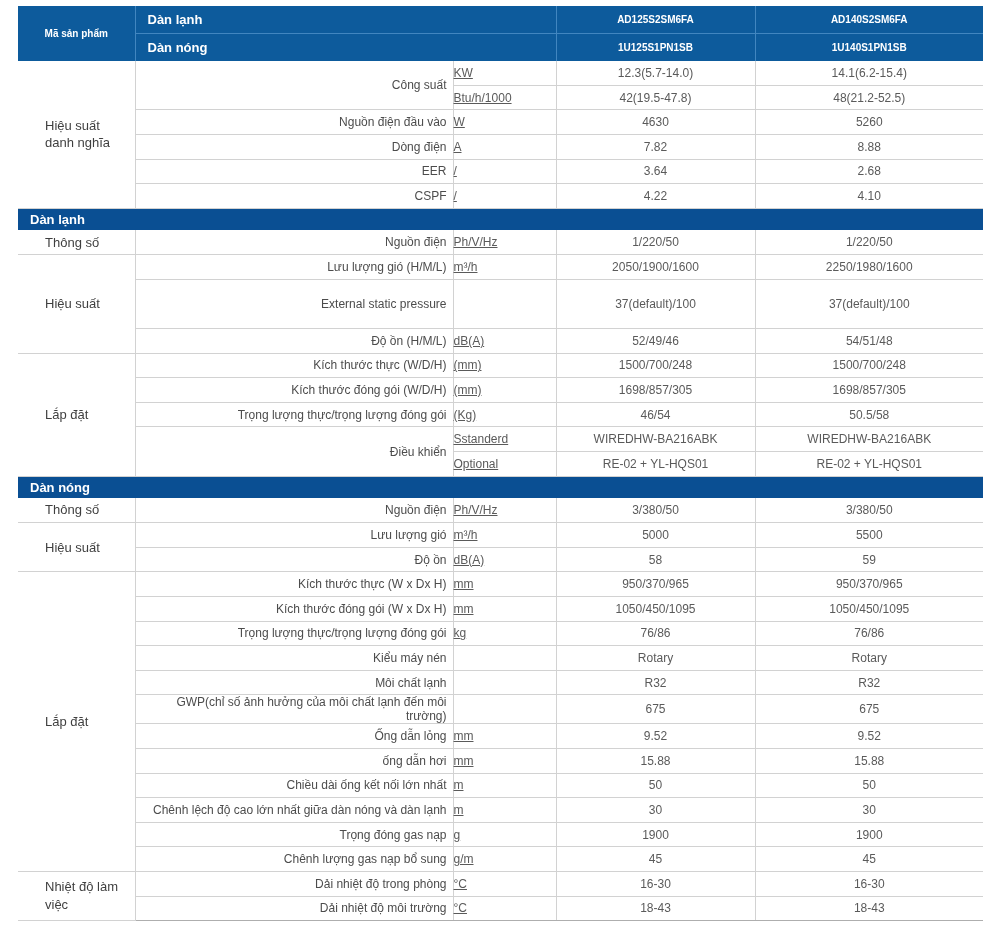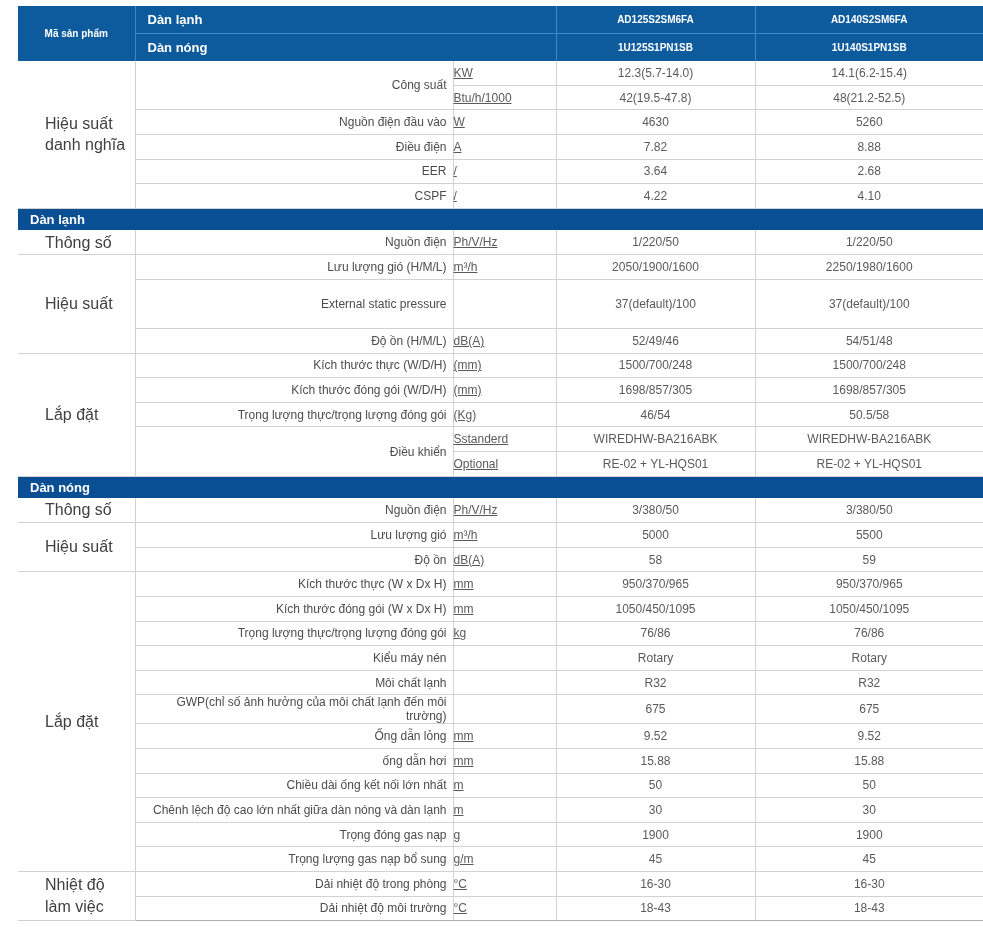--- a/index.html
+++ b/index.html
@@ -35,21 +35,21 @@
   tr.band-row{height:22px;}
   td.band{
     background:var(--band-blue);color:#ffffff;font-weight:bold;
     font-size:13px;padding-left:12px;
   }
   
   tbody tr{height:24.6px;}
   tbody tr.tall{height:49px;}
   td.group{
     text-align:left;padding-left:27px;padding-right:6px;color:var(--text-group);
-    font-size:16px;border-right:1px solid var(--grid-line);
+    font-size:13px;border-right:1px solid var(--grid-line);
     border-bottom:1px solid var(--grid-line);line-height:1.35;
   }
   td.label{
     text-align:right;padding-left:9px;padding-right:6px;color:var(--text-label);
     border-right:1px solid var(--grid-line);border-bottom:1px solid var(--grid-line);
   }
   td.unit{
     color:var(--text-value);
     border-right:1px solid var(--grid-line);border-bottom:1px solid var(--grid-line);text-decoration:underline;
   }
@@ -97,21 +97,21 @@
         <td class="val v1">42(19.5-47.8)</td>
         <td class="val">48(21.2-52.5)</td>
       </tr>
       <tr>
         <td class="label">Nguồn điện đầu vào</td>
         <td class="unit">W</td>
         <td class="val v1">4630</td>
         <td class="val">5260</td>
       </tr>
       <tr>
-        <td class="label">Điều điện</td>
+        <td class="label">Dòng điện</td>
         <td class="unit">A</td>
         <td class="val v1">7.82</td>
         <td class="val">8.88</td>
       </tr>
       <tr>
         <td class="label">EER</td>
         <td class="unit">/</td>
         <td class="val v1">3.64</td>
         <td class="val">2.68</td>
       </tr>
@@ -264,21 +264,21 @@
         <td class="val v1">30</td>
         <td class="val">30</td>
       </tr>
       <tr>
         <td class="label">Trọng đóng gas nạp</td>
         <td class="unit">g</td>
         <td class="val v1">1900</td>
         <td class="val">1900</td>
       </tr>
       <tr>
-        <td class="label">Trọng lượng gas nạp bổ sung</td>
+        <td class="label">Chênh lượng gas nạp bổ sung</td>
         <td class="unit">g/m</td>
         <td class="val v1">45</td>
         <td class="val">45</td>
       </tr>
       <tr>
         <td class="group" rowspan="2">Nhiệt độ làm việc</td>
         <td class="label">Dải nhiệt độ trong phòng</td>
         <td class="unit">°C</td>
         <td class="val v1">16-30</td>
         <td class="val">16-30</td>

